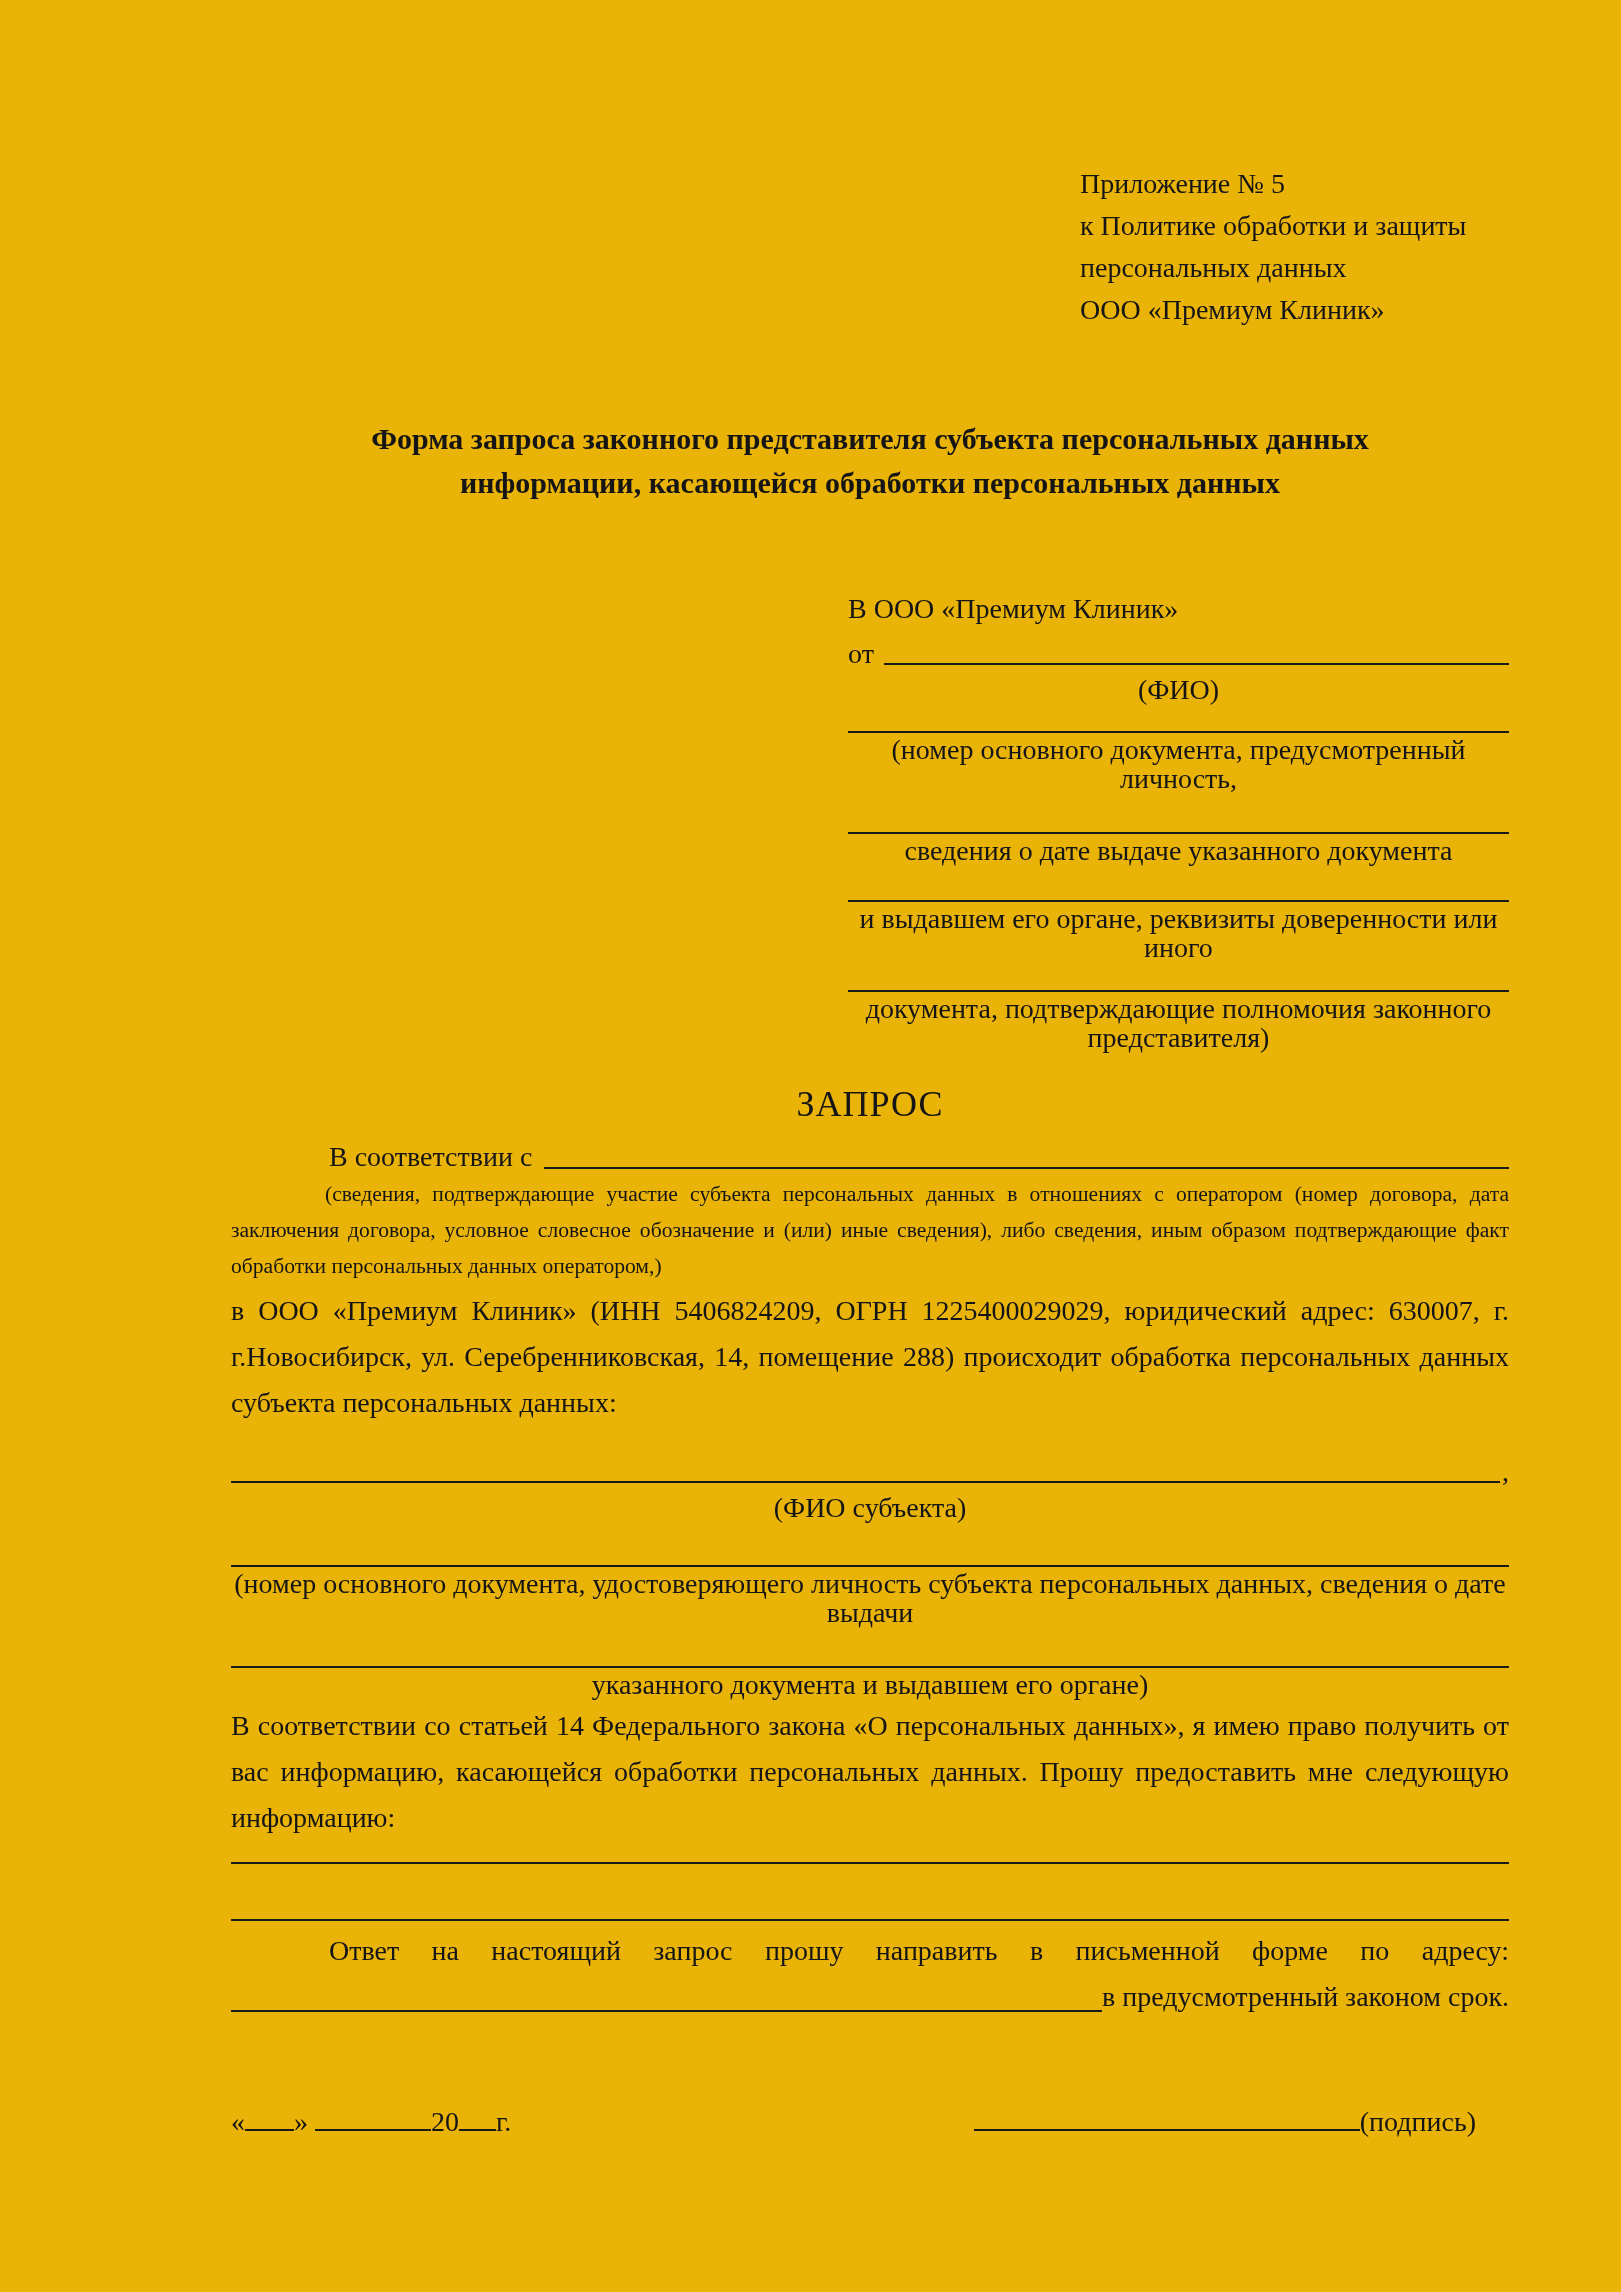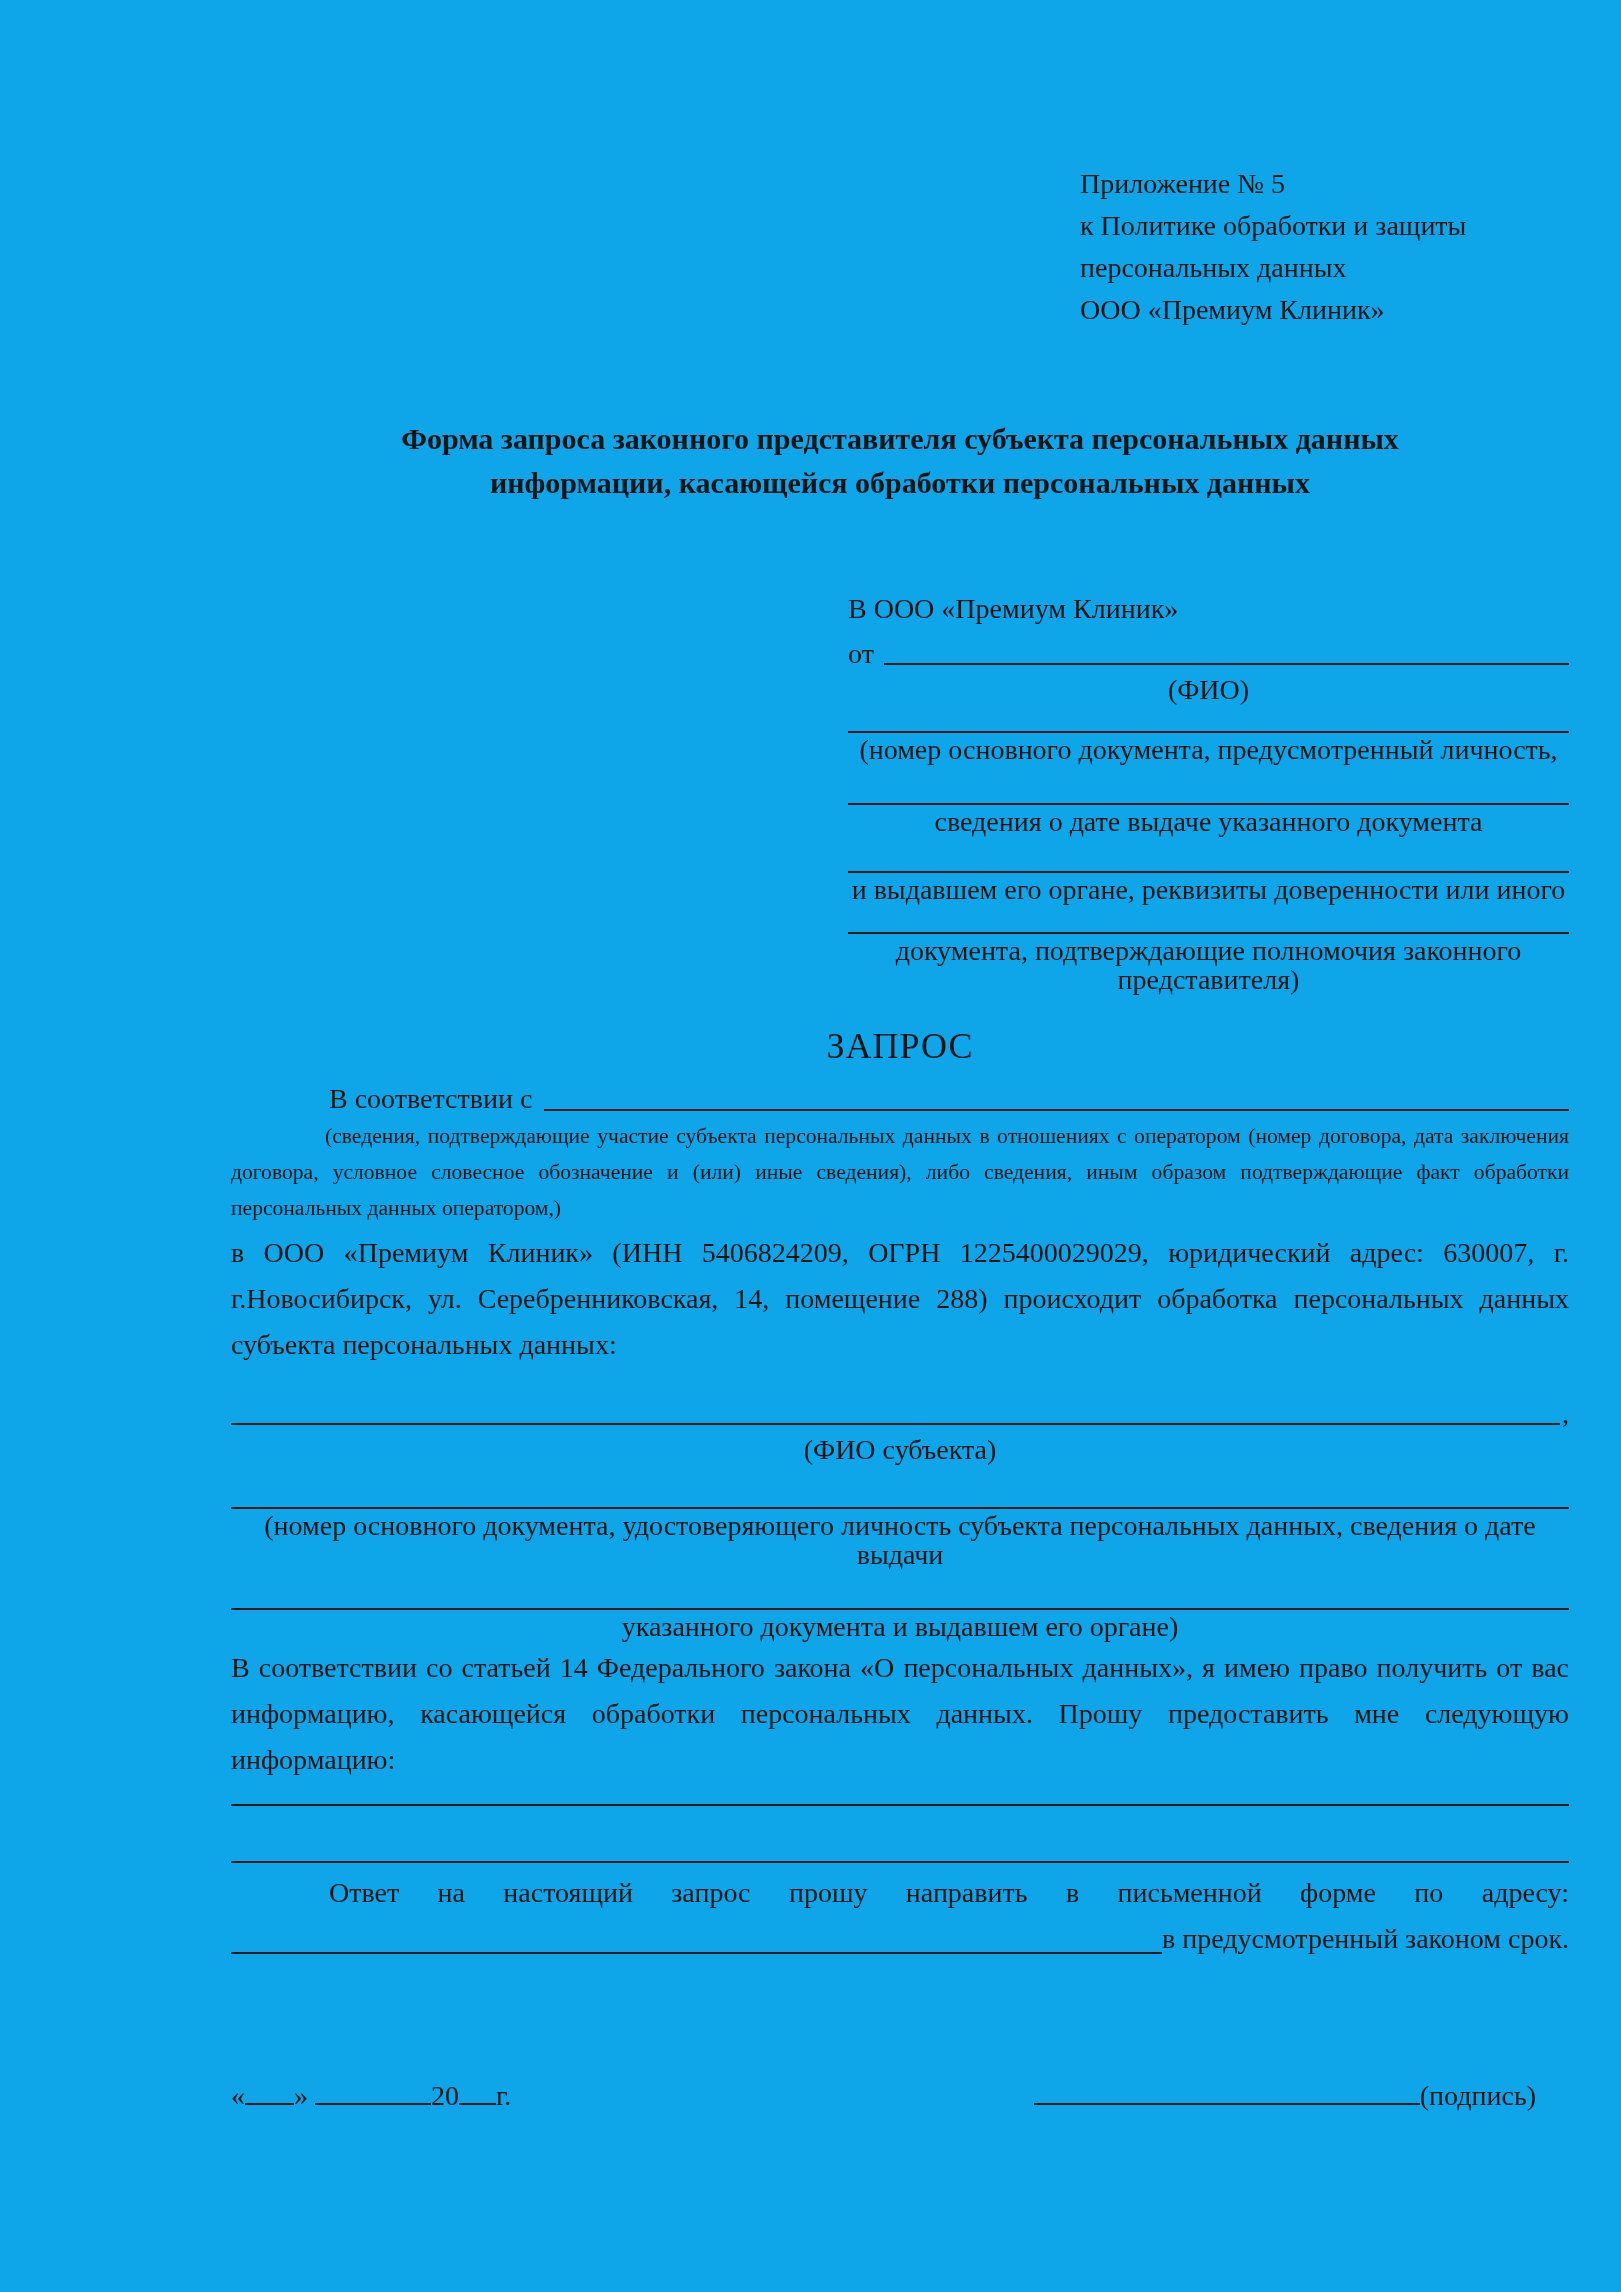--- a/index.html
+++ b/index.html
@@ -5,22 +5,22 @@
   html, body {
     margin: 0;
     padding: 0;
     background: #ffffff;
   }
   .page {
     position: relative;
     width: 1621px;
     height: 2293px;
     box-sizing: border-box;
-    padding: 0 52px 0 231px;
-    background: #0ea5e9;
+    padding: 0 112px 0 231px;
+    background: #eab308;
     font-family: "Liberation Serif", "DejaVu Serif", serif;
     color: #151515;
     overflow: hidden;
   }
   
   .appendix {
     margin-left: 849px;
     padding-top: 163px;
     font-size: 28px;
     line-height: 42px;
@@ -119,21 +119,21 @@
     text-align: justify;
     text-align-last: justify;
   }
   .reply-row {
     font-size: 28px;
     line-height: 46px;
   }
   .reply-row .reply-suffix { white-space: nowrap; }
   
   .footer-row {
-    margin-top: 114px;
+    margin-top: 82px;
     display: flex;
     justify-content: space-between;
     padding-right: 33px;
     font-size: 28px;
     line-height: 39px;
     gap: 32px;
   }
   .u {
     display: inline-block;
     border-bottom: 2.9px solid #1a1a1a;

